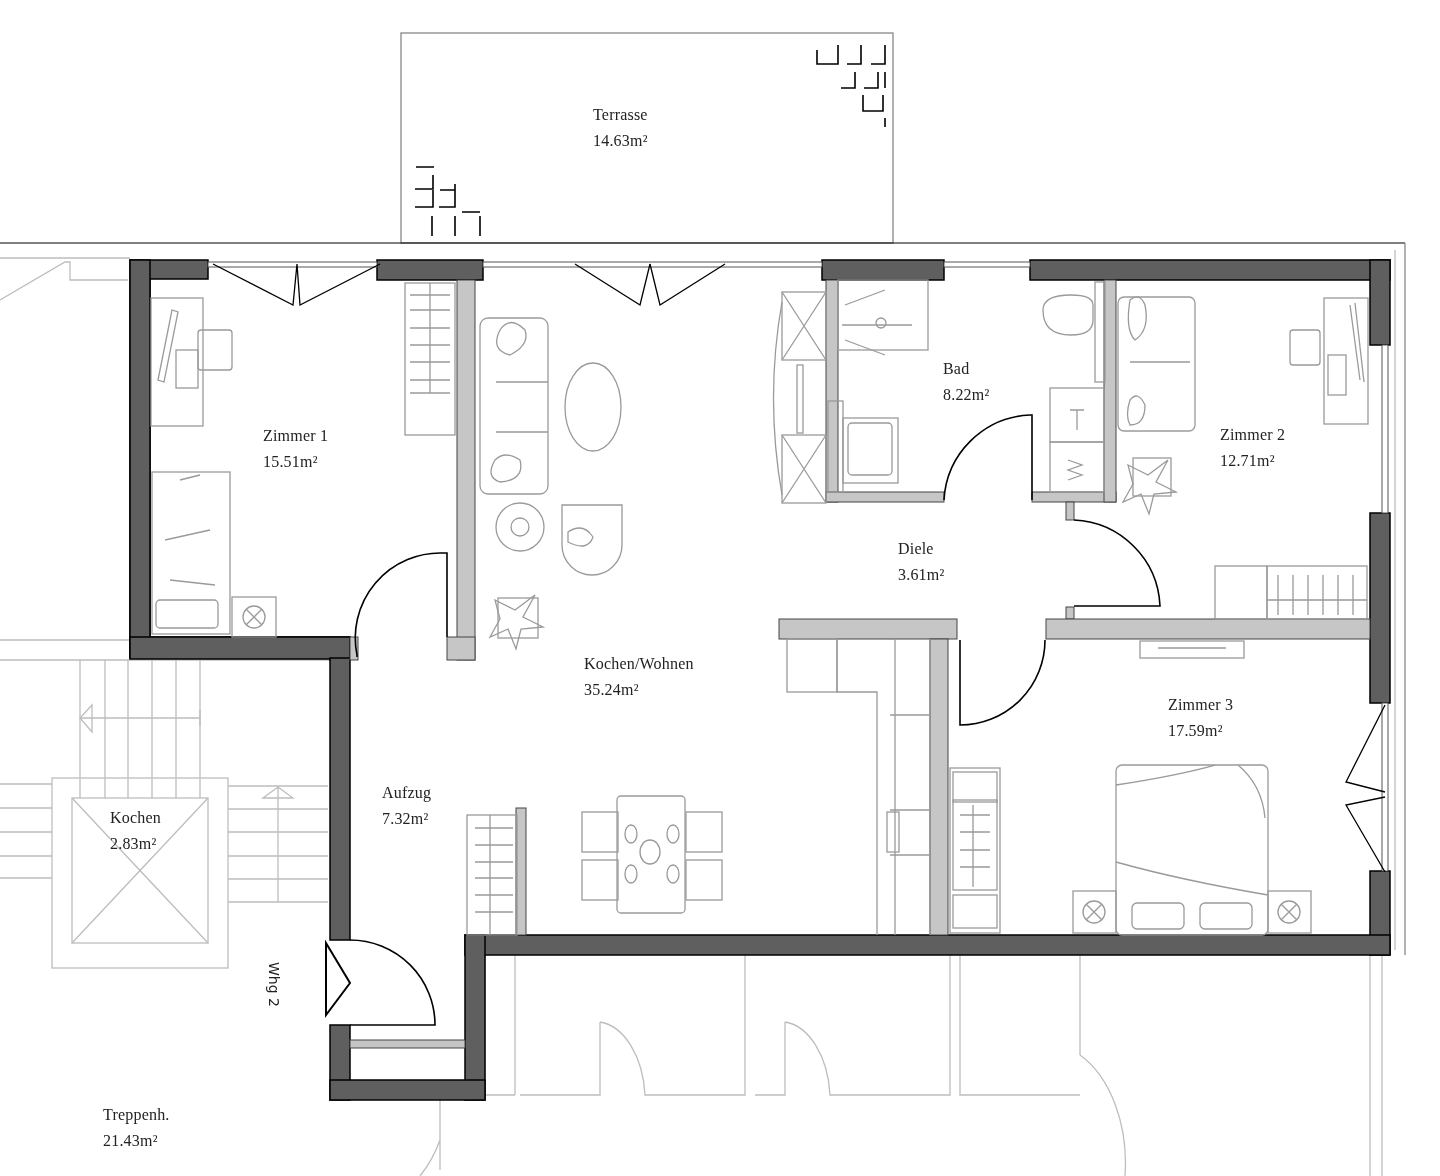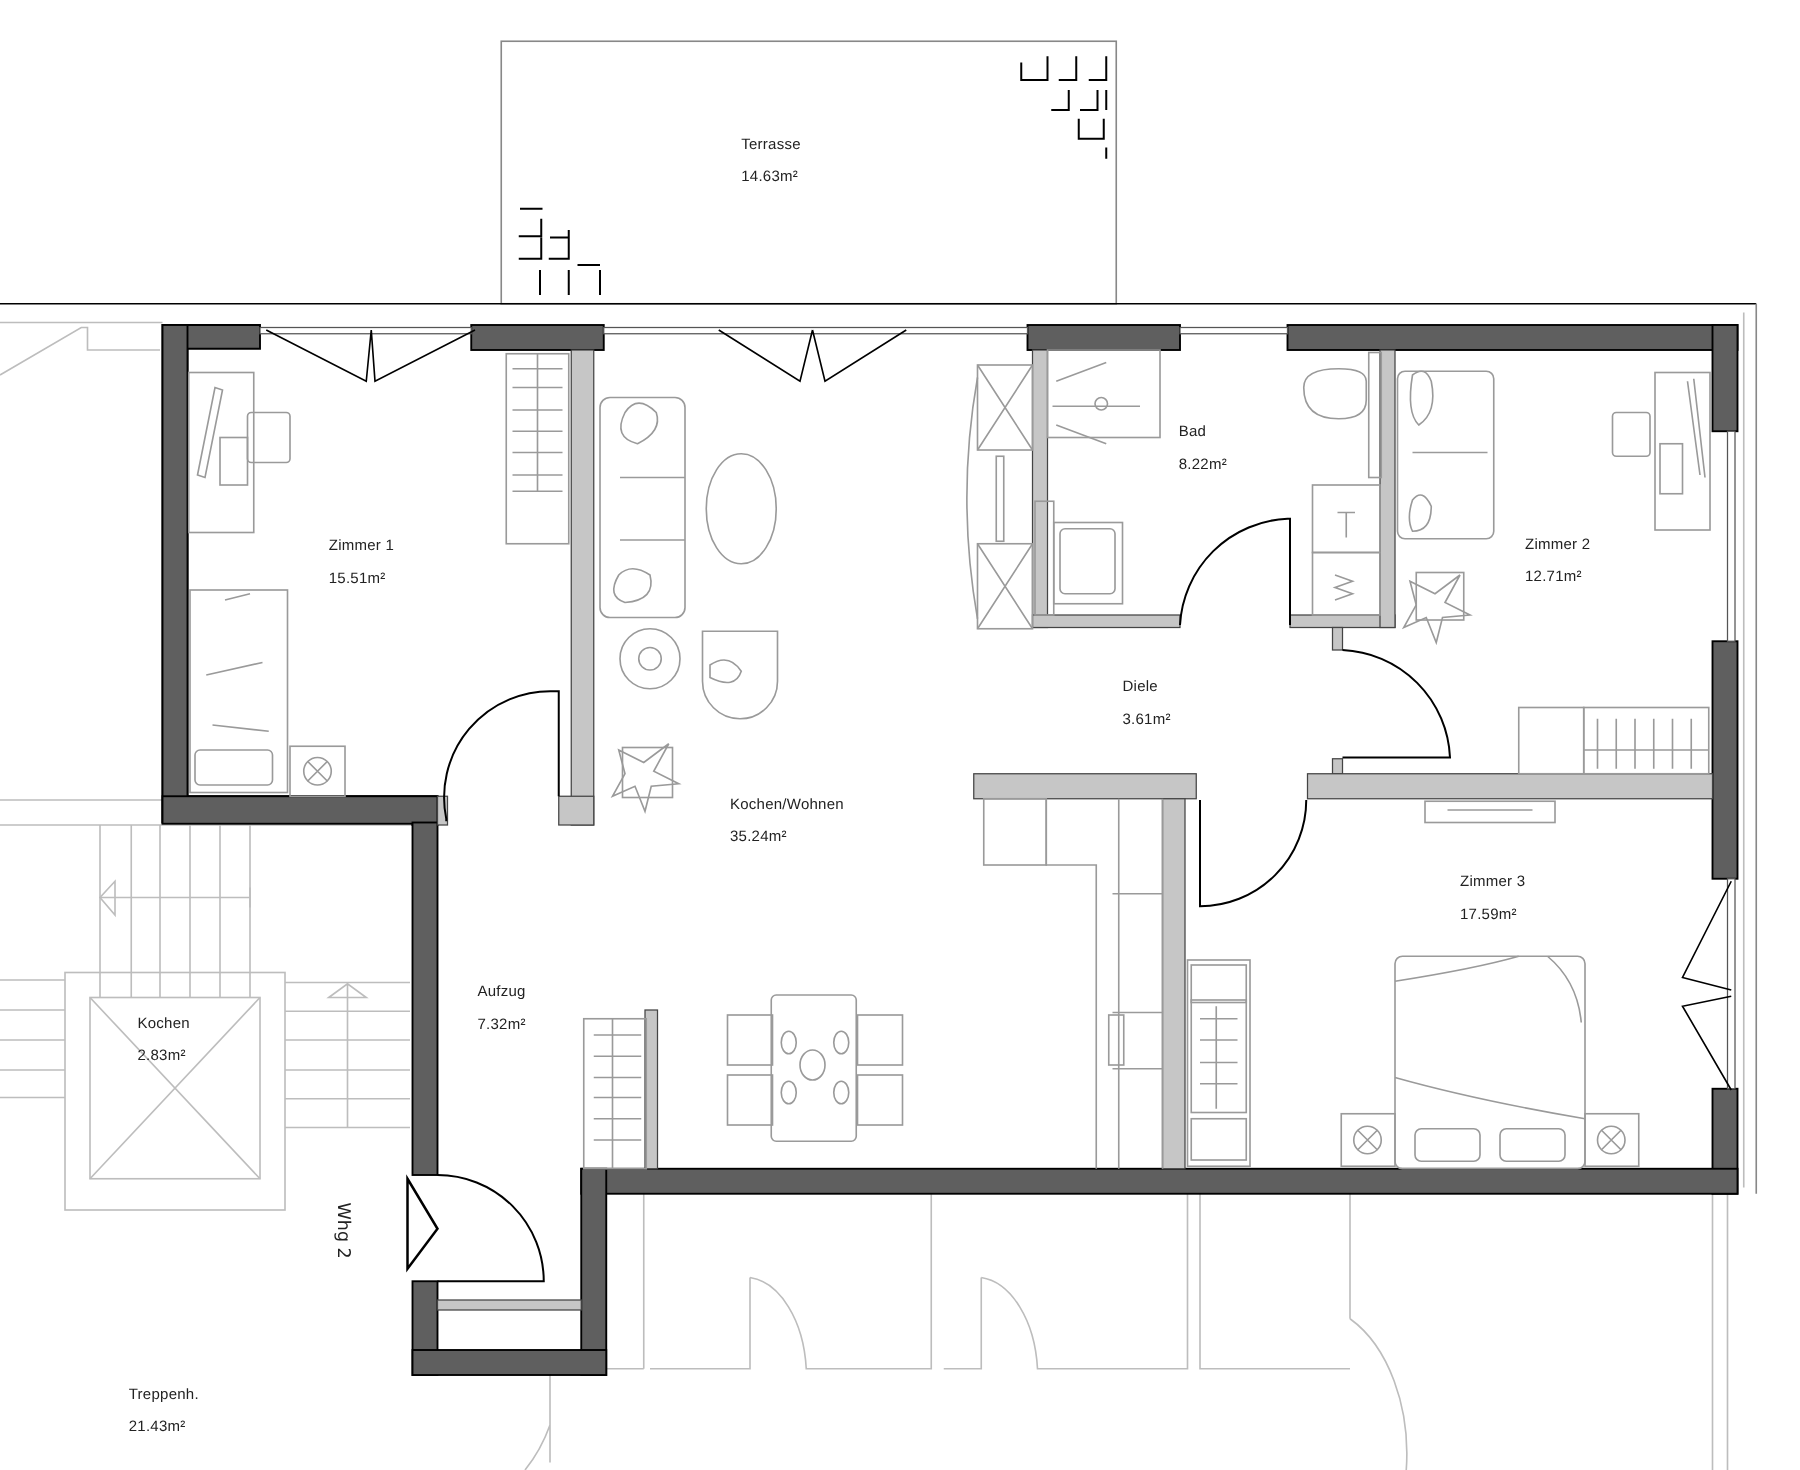--- a/index.html
+++ b/index.html
@@ -1,18 +1,18 @@
 <!DOCTYPE html>
 <html><head>
 <meta charset="utf-8">
 <style>
   html,body{margin:0;padding:0;background:#ffffff;}
   body{width:1440px;height:1176px;overflow:hidden;font-family:"Liberation Sans",sans-serif;}
   #plan{position:absolute;left:0;top:0;width:1440px;height:1176px;}
-  .lbl{position:absolute;font-family:Liberation Sans, sans-serif;font-size:12px;line-height:26px;color:#222;white-space:nowrap;letter-spacing:0.2px;}
+  .lbl{position:absolute;font-family:Liberation Serif, serif;font-size:16px;line-height:26px;color:#222;white-space:nowrap;letter-spacing:0.2px;}
   .lbl .name,.lbl .area{display:block;}
   .wall{fill:#5f5f5f;stroke:#000;stroke-width:1.5;}
   .iwall{fill:#c6c6c6;stroke:#444;stroke-width:1;}
   .fur{fill:none;stroke:#9a9a9a;stroke-width:1.3;}
   .ctx{fill:none;stroke:#bdbdbd;stroke-width:1.3;}
   .door{fill:none;stroke:#000;stroke-width:1.6;}
   .win{fill:#fff;stroke:#555;stroke-width:1;}
   .whg{position:absolute;left:282px;top:962px;font-family:"DejaVu Sans",sans-serif;font-size:14px;color:#222;transform:rotate(90deg);transform-origin:left top;}
 </style>
 </head>
@@ -225,33 +225,33 @@
 </svg>
 
 <div class="lbl" style="left:593px;top:102px">
   <span class="name">Terrasse</span>
   <span class="area">14.63m²</span>
 </div>
 <div class="lbl" style="left:263px;top:423px">
   <span class="name">Zimmer 1</span>
   <span class="area">15.51m²</span>
 </div>
-<div class="lbl" style="left:943px;top:332px">
+<div class="lbl" style="left:943px;top:356px">
   <span class="name">Bad</span>
   <span class="area">8.22m²</span>
 </div>
 <div class="lbl" style="left:1220px;top:422px">
   <span class="name">Zimmer 2</span>
   <span class="area">12.71m²</span>
 </div>
 <div class="lbl" style="left:898px;top:536px">
   <span class="name">Diele</span>
   <span class="area">3.61m²</span>
 </div>
-<div class="lbl" style="left:584px;top:630px">
+<div class="lbl" style="left:584px;top:651px">
   <span class="name">Kochen/Wohnen</span>
   <span class="area">35.24m²</span>
 </div>
 <div class="lbl" style="left:1168px;top:692px">
   <span class="name">Zimmer 3</span>
   <span class="area">17.59m²</span>
 </div>
 <div class="lbl" style="left:382px;top:780px">
   <span class="name">Aufzug</span>
   <span class="area">7.32m²</span>

